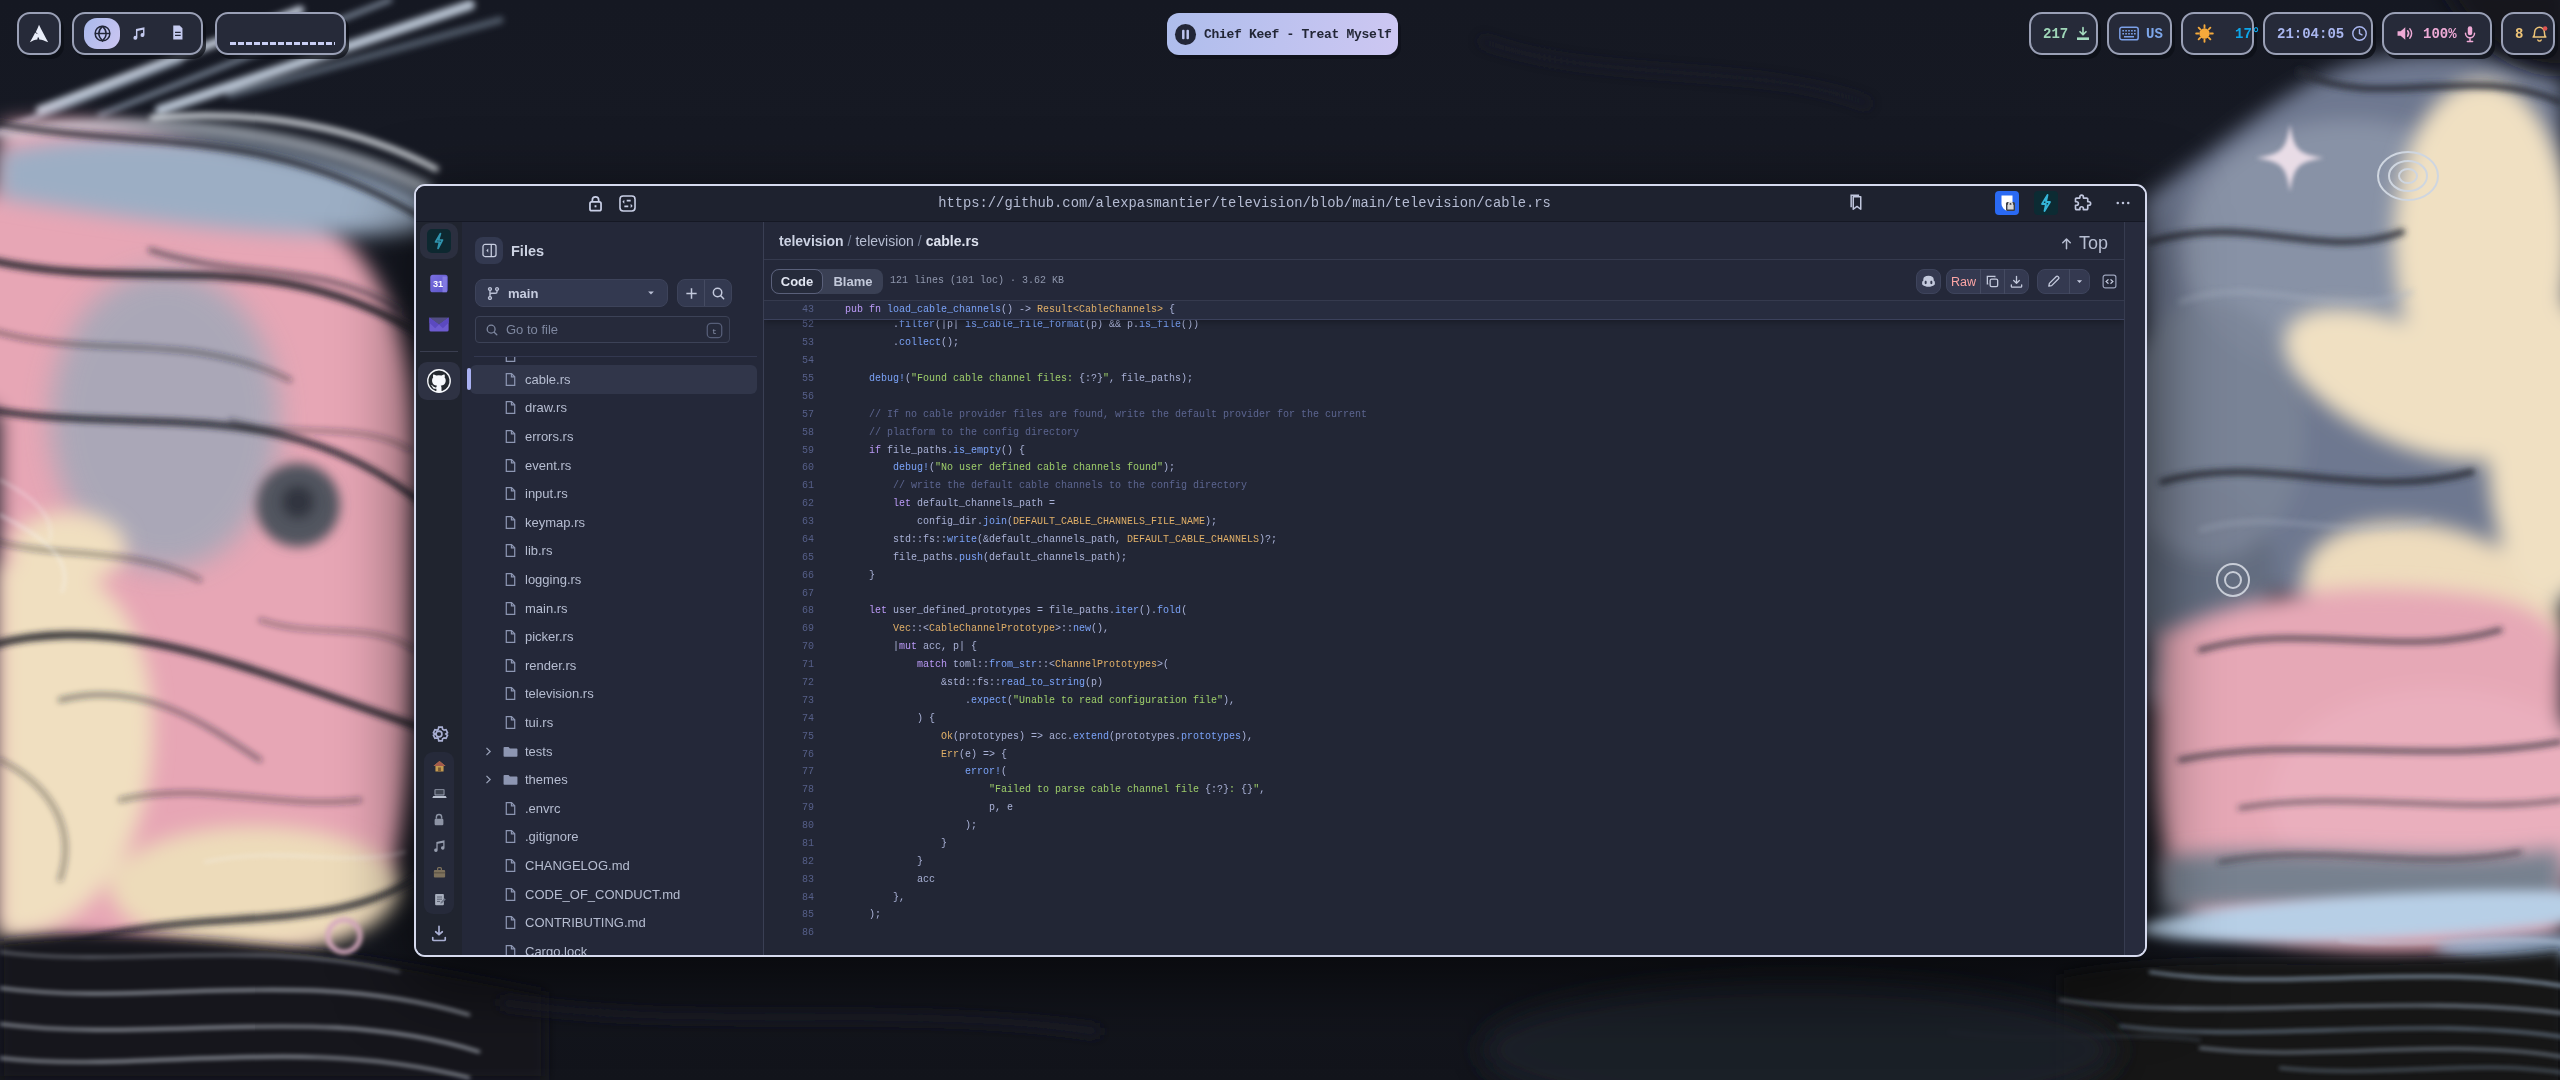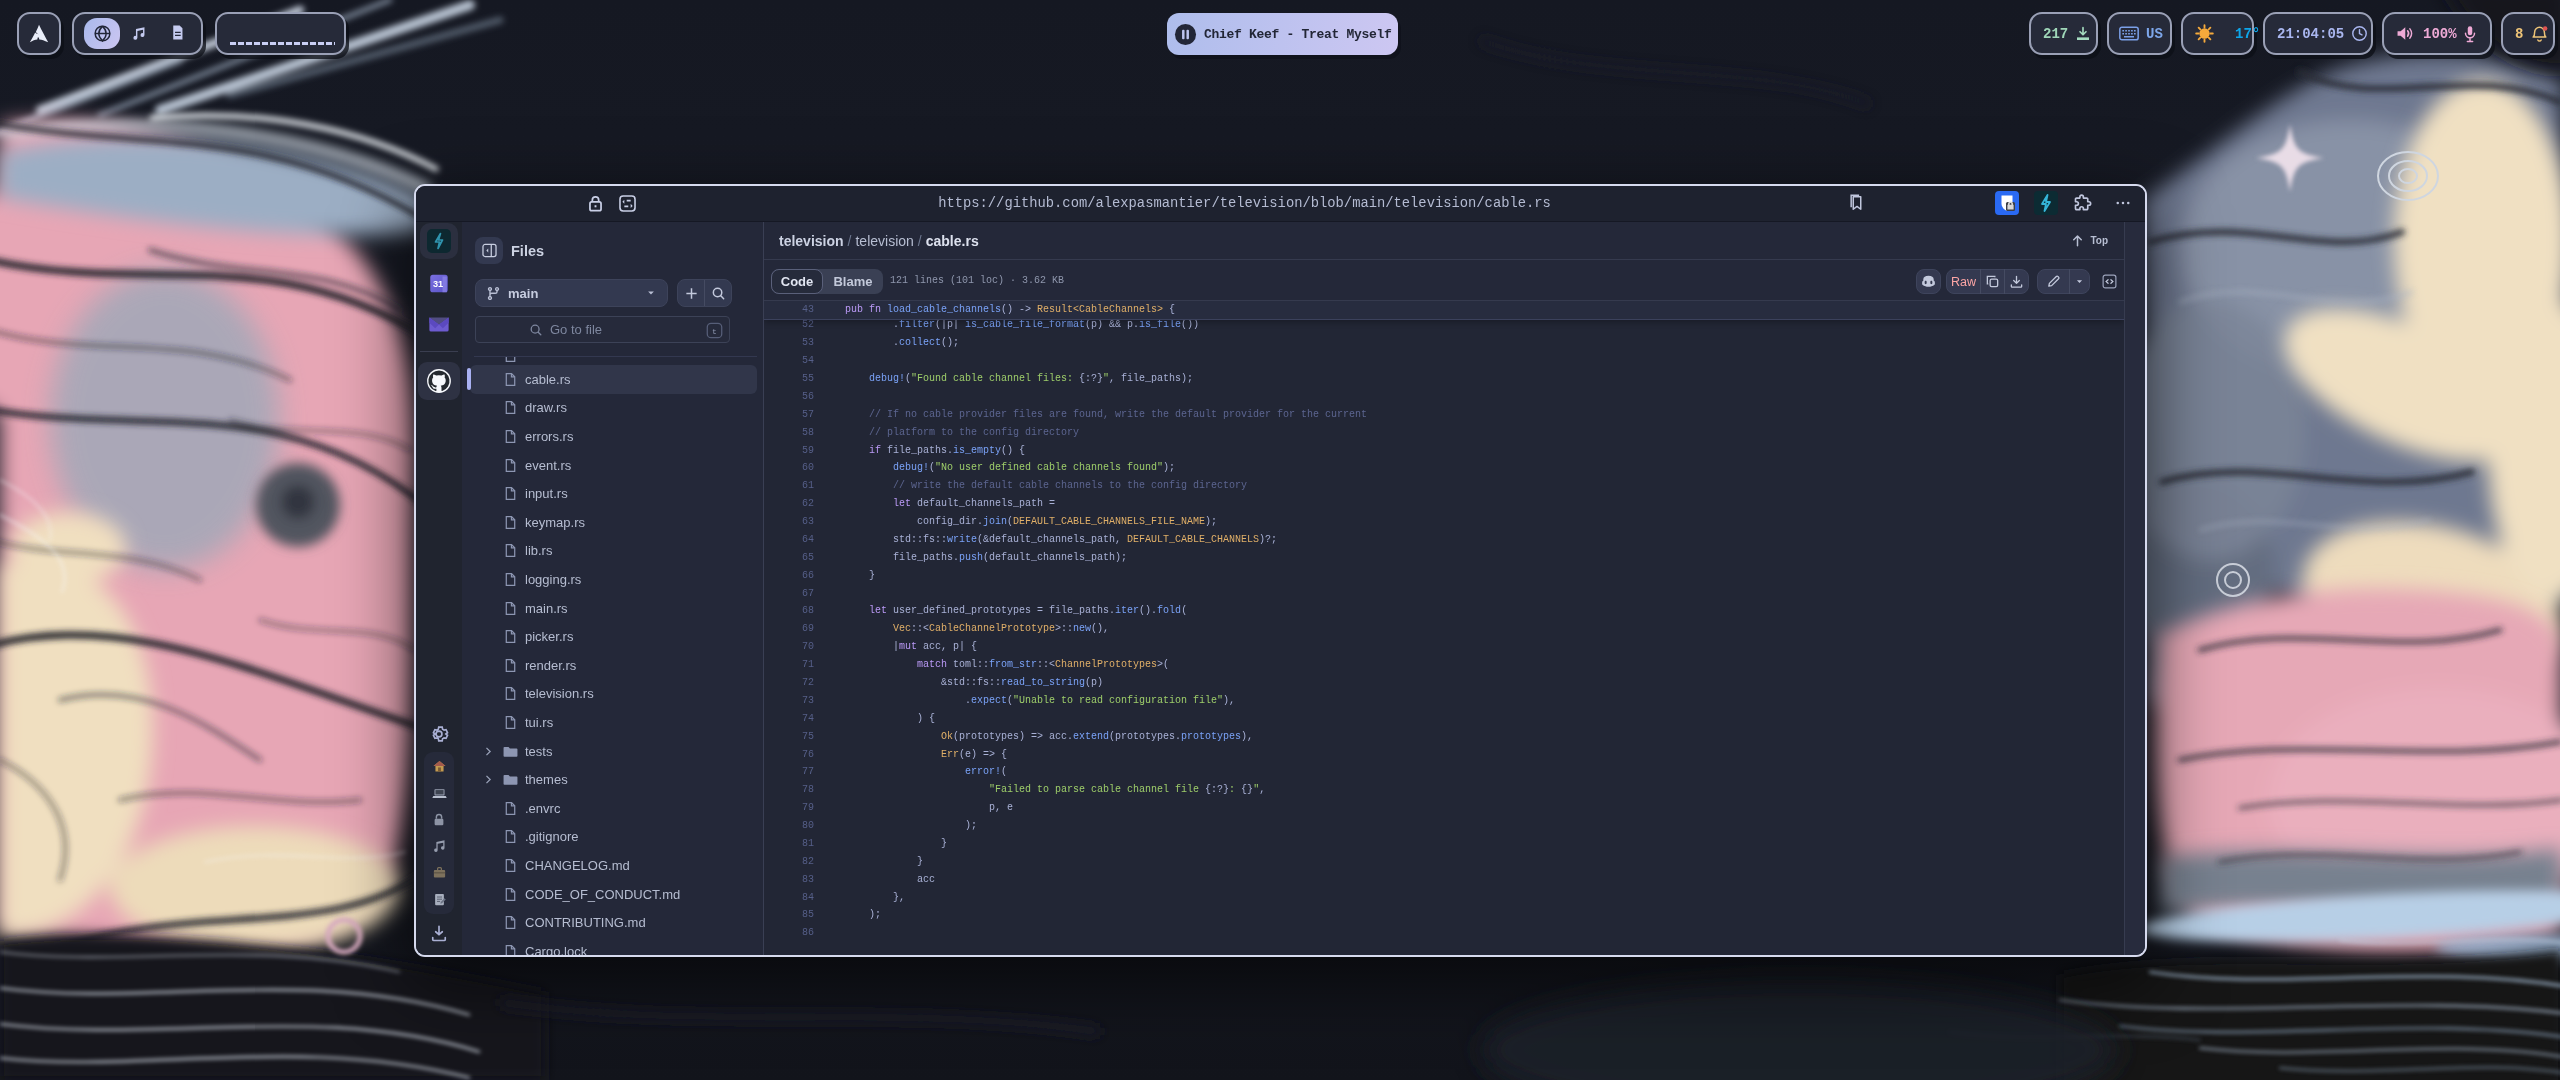--- a/index.html
+++ b/index.html
@@ -23,40 +23,40 @@
 .scrollcol { position:absolute; left:1708px; top:0; width:21px; height:733px; background:#272b3d; border-left:1px solid #373c50; }
 
 
 .filesbtn { position:absolute; left:13px; top:15px; width:28px; height:27px; background:#333950; border-radius:8px; display:flex; align-items:center; justify-content:center; }
 .filestitle { position:absolute; left:49px; top:21px; font-size:14.5px; font-weight:bold; color:#ccd2e2; }
 .branchsel { position:absolute; left:13px; top:57px; width:193px; height:28px; background:#333950; border:1px solid #3d435a; border-radius:8px; display:flex; align-items:center; }
 .branchsel .bname { font-size:13px; font-weight:bold; color:#c6ccdf; margin-left:7px; }
 .sbtns { position:absolute; left:215px; top:57px; width:55px; height:28px; background:#333950; border:1px solid #3d435a; border-radius:8px; display:flex; }
 .sbtns > div { flex:1; display:flex; align-items:center; justify-content:center; }
 .sbtns .sep { flex:0 0 1px; background:#454b62; height:100%; }
-.goto { position:absolute; left:13px; top:94px; width:255px; height:27px; background:#262a3b; border:1px solid #3c4257; border-radius:4px; display:flex; align-items:center;padding-left:44px; }
+.goto { position:absolute; left:13px; top:94px; width:255px; height:27px; background:#262a3b; border:1px solid #3c4257; border-radius:4px; display:flex; align-items:center; }
 .goto .ph { font-size:13px; color:#7e879f; margin-left:7px; }
 .goto .tk { position:absolute; right:6px; top:4.5px; }
 .listdiv { position:absolute; left:12px; top:134px; width:283px; height:1px; background:#333850; }
 .filelist { position:absolute; left:0; top:135px; width:301px; height:598px; overflow:hidden; }
 .row { position:absolute; left:8px; width:287px; height:28.6px; display:flex; align-items:center; }
 .row.active { background:#31364a; border-radius:6px; }
 .abar { position:absolute; left:-3.5px; top:3px; width:4px; height:22px; border-radius:2px; background:#a9b1f2; }
 .fic { width:15px; height:15px; margin-left:33px; flex:none; }
 .chev { width:13px; height:13px; margin-left:12px; flex:none; }
 .chev + .fic { margin-left:8px; }
 .fname { font-size:13px; color:#b6bdd1; margin-left:7px; white-space:nowrap; }
 
 
 .crumbrow { position:absolute; left:0; top:0; width:1360px; height:38px; border-bottom:1px solid #353a4e; }
 .crumb { position:absolute; left:15px; top:11px; font-size:14px; color:#b7bed2; }
 .crumb b { color:#ccd2e3; font-weight:bold; }
 .crumb .sl { color:#6e7890; padding:0 4px; }
 .crumb .last { color:#dde1ee; font-weight:bold; }
-.toplink { position:absolute; right:16px; top:11px; font-size:10px; color:#b7bed2; display:flex; align-items:center; gap:5px;font-weight:bold; }
+.toplink { position:absolute; right:16px; top:11px; font-size:18px; color:#b7bed2; display:flex; align-items:center; gap:5px; }
 .toolrow { position:absolute; left:0; top:38px; width:1360px; height:41px; border-bottom:1px solid #353a4e; }
 .seg { position:absolute; left:7px; top:9px; width:112px; height:25px; background:#3a4054; border-radius:8px; display:flex; }
 .seg .on { width:52px; height:25px; background:#262b3b; border:1px solid #5a607a; border-radius:8px; color:#e2e6f2; font-size:13px; font-weight:bold; display:flex; align-items:center; justify-content:center; }
 .seg .off { flex:1; color:#c3c9da; font-size:13px; font-weight:bold; display:flex; align-items:center; justify-content:center; }
 .meta { position:absolute; left:126px; top:15px; font-family:"Liberation Mono",monospace; font-size:10px; color:#8f97ad; }
 .tbtn { position:absolute; top:9px; height:25px; background:#343950; border:1px solid #3e445c; border-radius:8px; display:flex; align-items:center; justify-content:center; }
 .rawgrp { position:absolute; left:1182px; top:9px; width:83px; height:25px; background:#343950; border:1px solid #3e445c; border-radius:8px; display:flex; align-items:center; }
 .rawgrp .rlab { width:33px; text-align:center; font-size:12.5px; color:#fca5a5; }
 .rawgrp .gsep { width:1px; height:25px; background:#454b62; }
 .rawgrp .gic { flex:1; display:flex; align-items:center; justify-content:center; }

